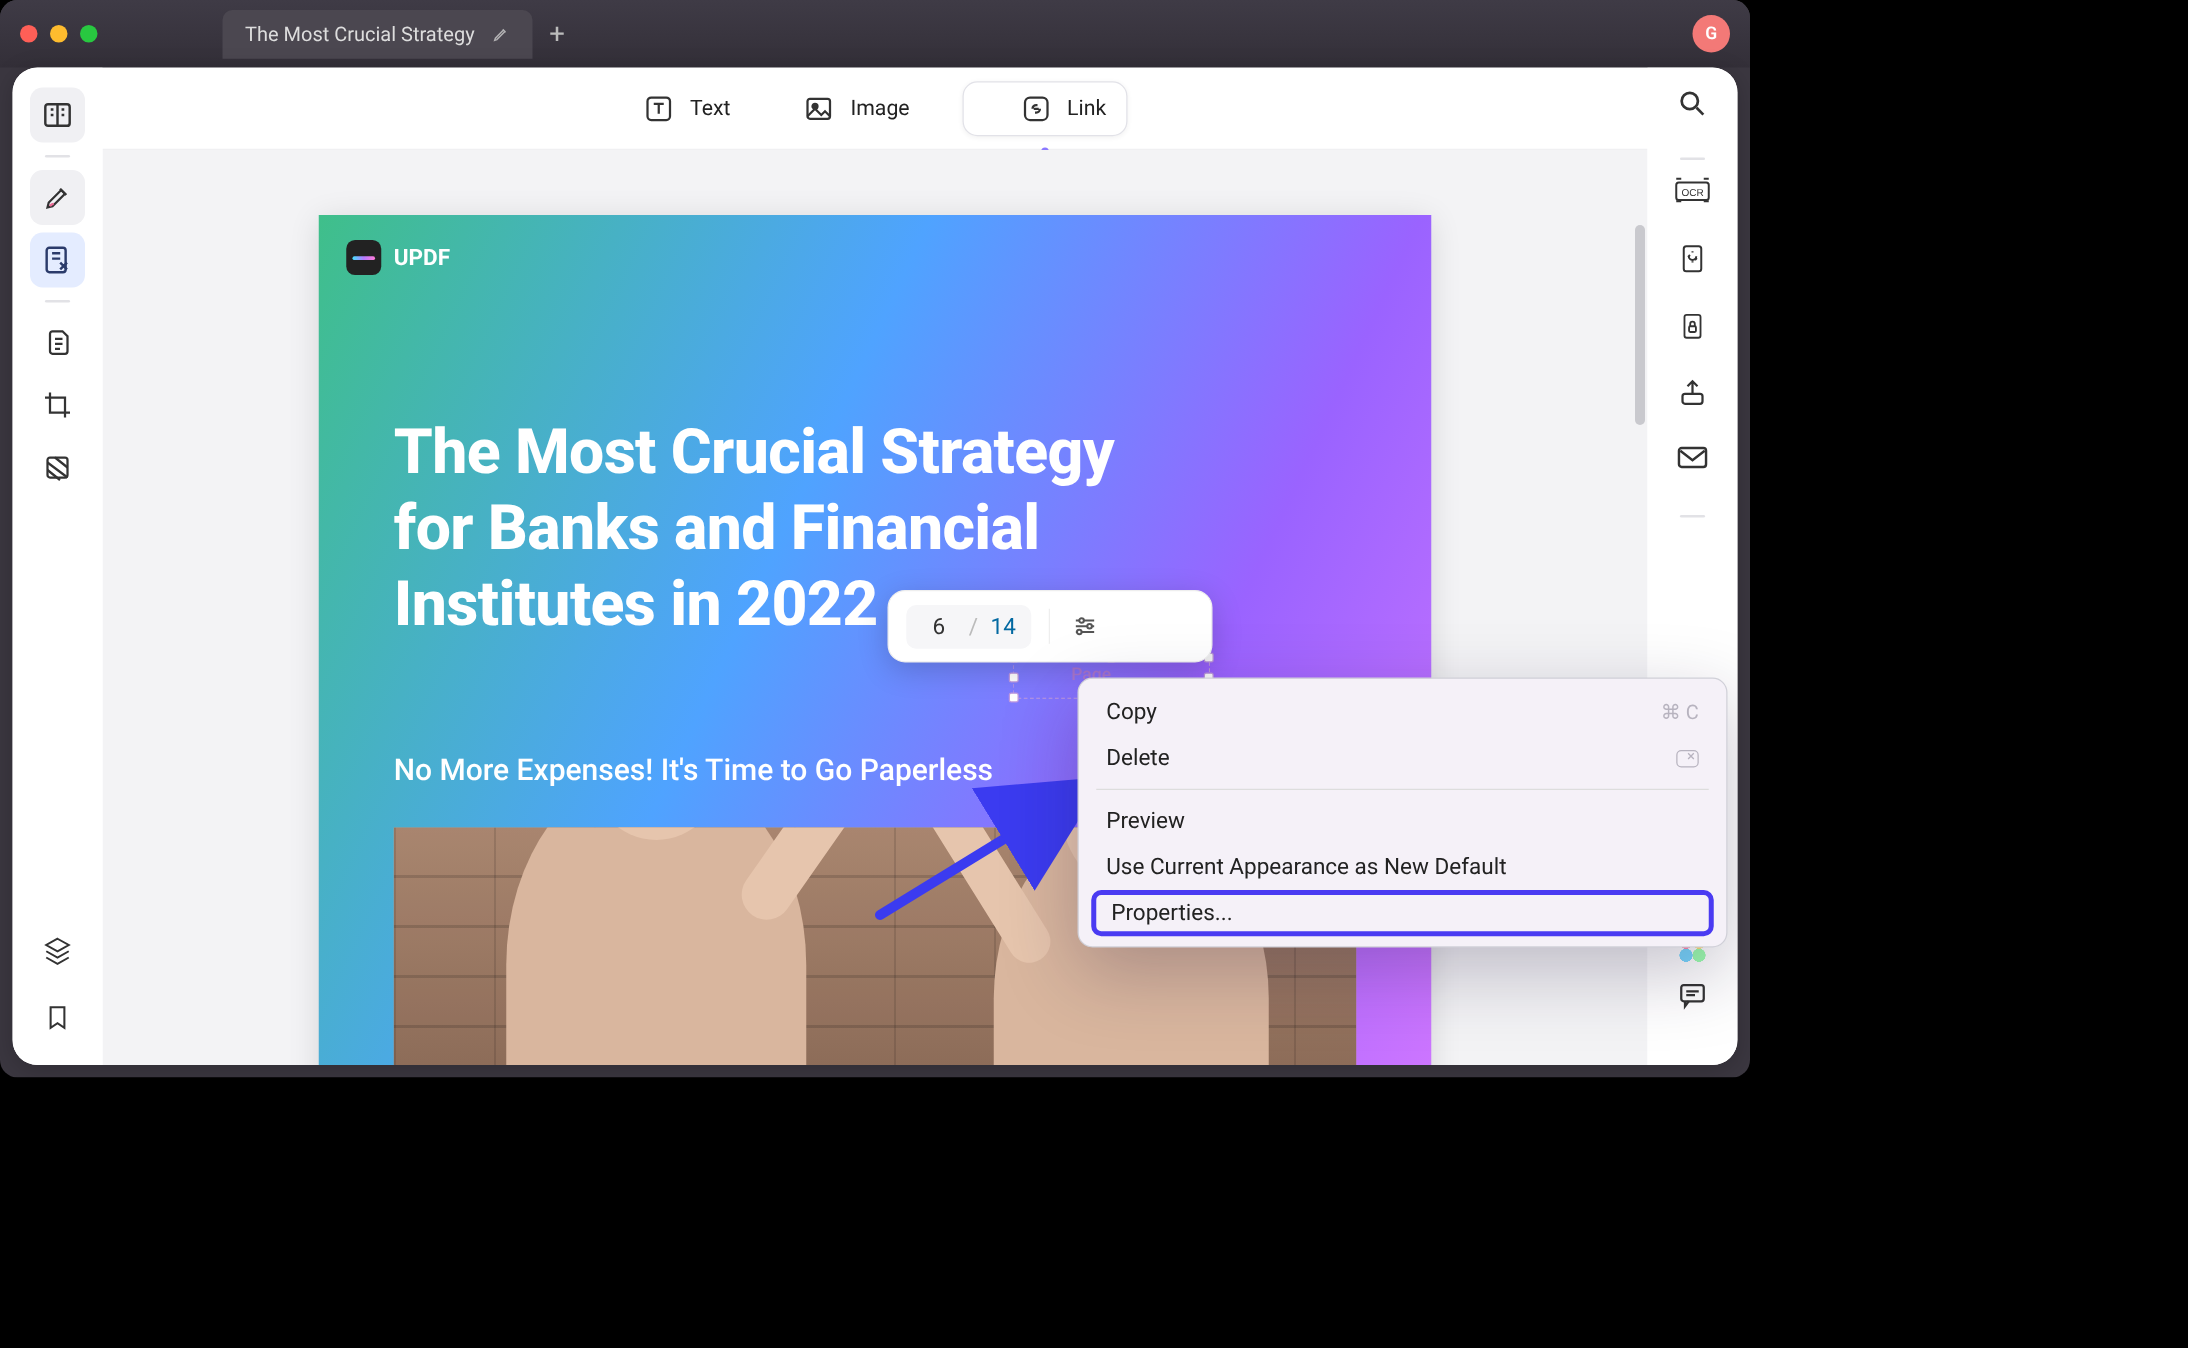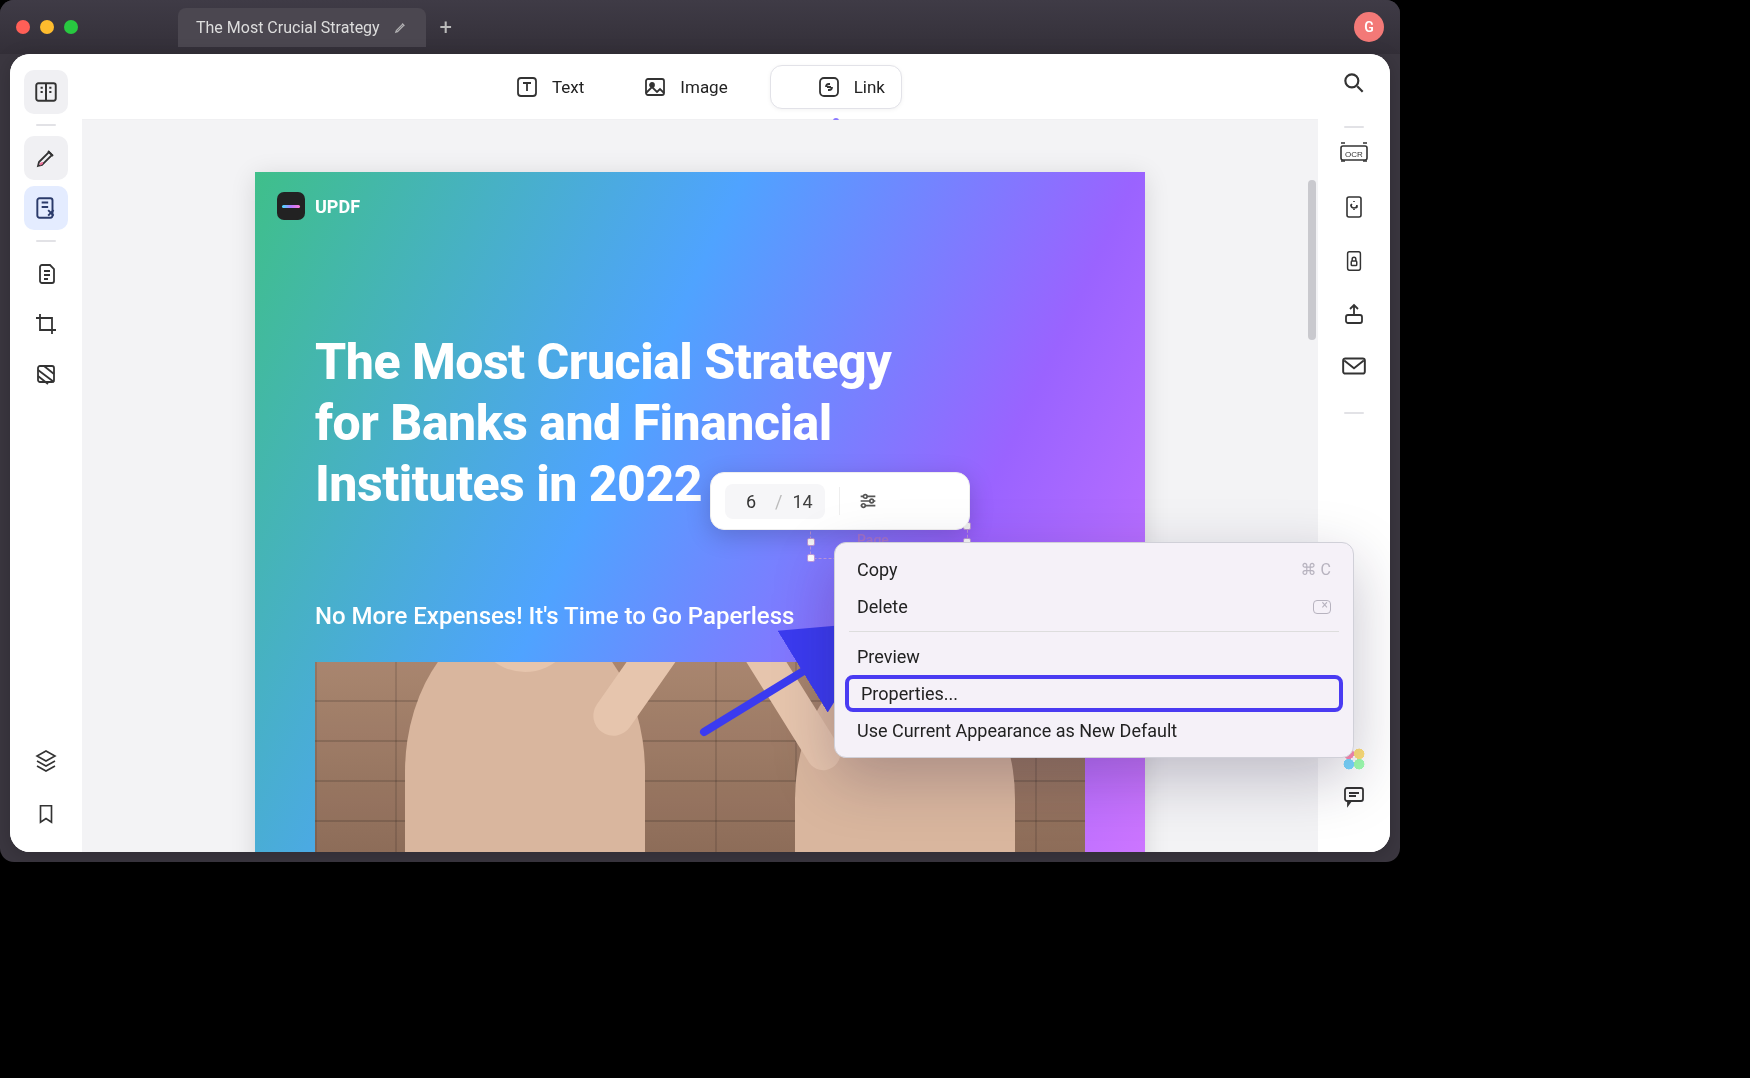--- a/index.html
+++ b/index.html
@@ -168,30 +168,30 @@
   .h-bl{left:-4px;bottom:-4px;} .h-bm{left:50%;bottom:-4px;transform:translateX(-50%);} .h-br{right:-4px;bottom:-4px;}
 
   
   .popover{
     position:absolute;left:700px;top:418px;width:260px;height:58px;background:#fff;border-radius:14px;
     box-shadow:0 6px 24px rgba(0,0,0,.18);border:1px solid #eee;display:flex;align-items:center;padding:0 14px;gap:8px;
   }
   .popover .pages{display:flex;align-items:center;gap:10px;background:#f6f6f8;border-radius:8px;padding:6px 12px;font-size:18px;color:#333;}
   .popover .pages input{border:none;background:transparent;width:28px;text-align:center;font-size:18px;color:#333;outline:none;font-family:inherit;}
   .popover .pages .slash{color:#bbb;}
-  .popover .pages .total{color:#404040;}
+  .popover .pages .total{color:#0369a1;}
   .popover .divider{width:1px;height:28px;background:#eee;margin:0 6px;}
   .popover .sliders{width:28px;height:28px;display:flex;align-items:center;justify-content:center;color:#555;}
 
   
   .arrow{position:absolute;left:684px;top:568px;width:190px;height:120px;pointer-events:none;}
 
   
   .ctx{
-    position:absolute;left:824px;top:488px;width:520px;background:var(--context-bg);border:1px solid var(--context-border);
+    position:absolute;left:852px;top:488px;width:520px;background:var(--context-bg);border:1px solid var(--context-border);
     border-radius:12px;box-shadow:0 20px 60px rgba(30,20,60,.25);padding:8px 0;font-size:18px;color:#222;
   }
   .ctx .row{display:flex;align-items:center;justify-content:space-between;padding:8px 22px;}
   .ctx .hr{height:1px;background:#ddd;margin:6px 14px;}
   .ctx .shortcut{color:#b7b3bf;font-size:16px;display:flex;align-items:center;gap:6px;}
   .ctx .highlight{border:4px solid var(--accent);border-radius:8px;margin:0 10px;padding:4px 12px;}
   .del-ico{width:18px;height:14px;border:1.5px solid #b7b3bf;border-radius:4px;position:relative;}
   .del-ico::after{content:"×";position:absolute;right:2px;top:-3px;color:#b7b3bf;font-size:12px;}
 
   svg{display:block;}
@@ -446,22 +446,22 @@
       <div class="row clickable">
         <span>Delete</span>
         <span class="shortcut">
             <span class="del-ico"></span>
           </span>
       </div>
       <div class="hr"></div>
       <div class="row clickable">
         <span>Preview</span>
       </div>
+      <div class="row clickable">
+        <span>Use Current Appearance as New Default</span>
+      </div>
       <div class="row clickable highlight">
         <span>Properties...</span>
       </div>
-      <div class="row clickable">
-        <span>Use Current Appearance as New Default</span>
-      </div>
     </div>
 
   </div>
 </div>
 
 </body></html>

